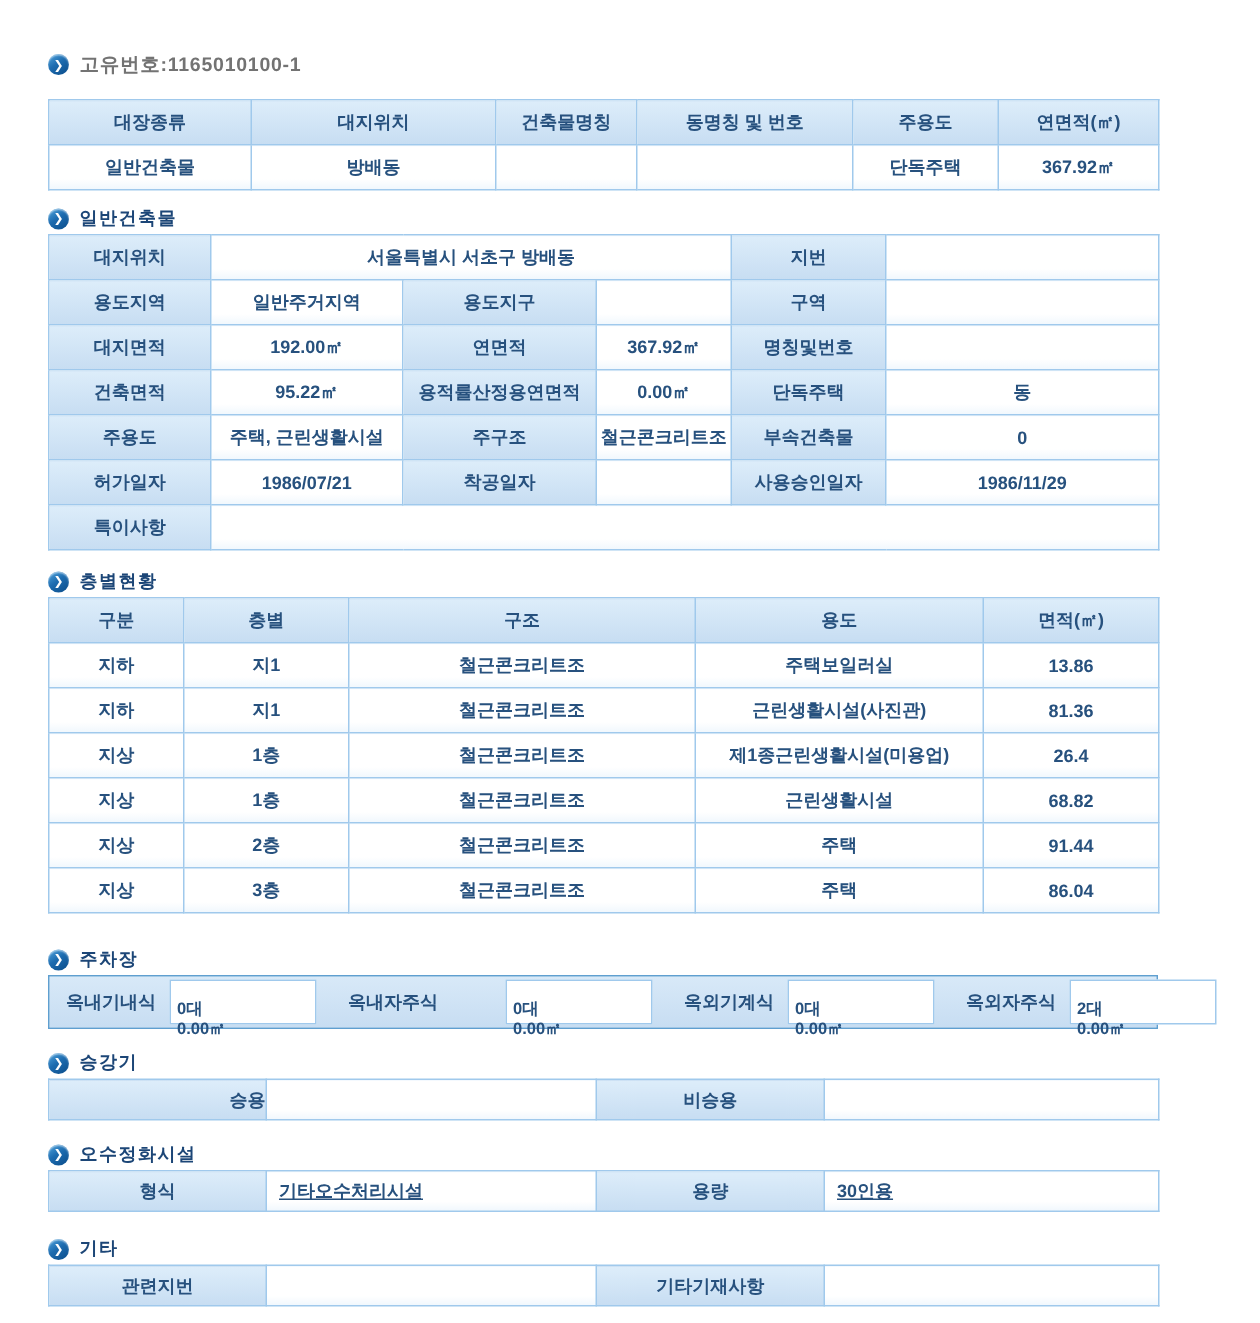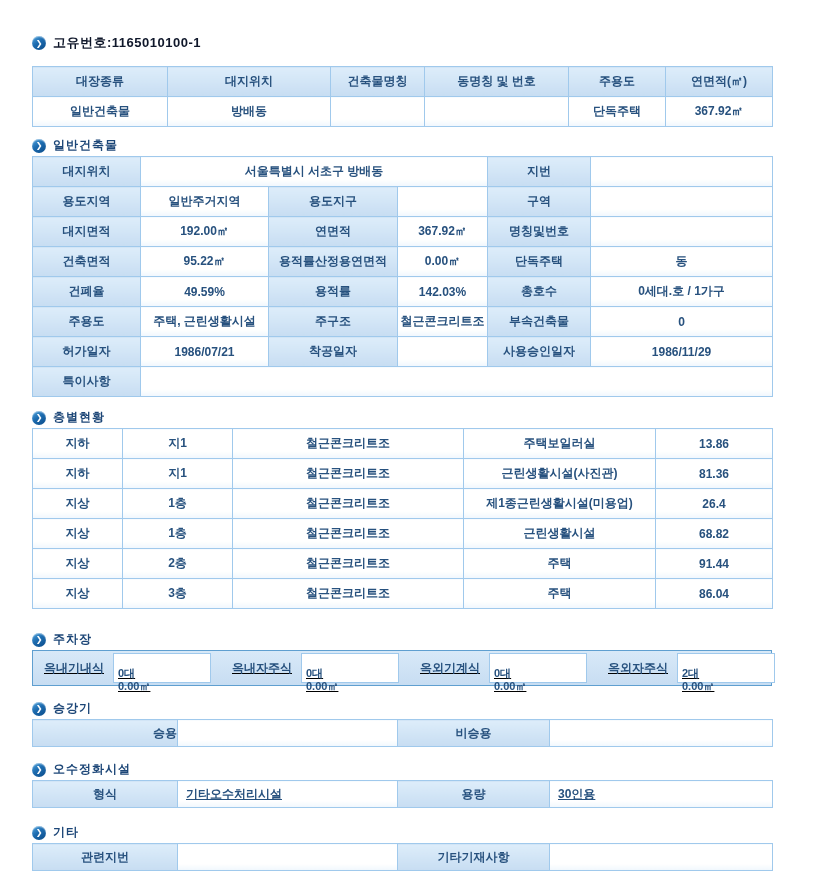--- a/index.html
+++ b/index.html
@@ -5,21 +5,21 @@
   html,body{margin:0;padding:0;}
   body{width:840px;height:882px;background:#fff;font-family:"Liberation Sans","DejaVu Sans",sans-serif;overflow:hidden;}
   .wrap{padding:34px 0 0 32px;width:740px;}
 
   .sec{display:flex;align-items:center;gap:7px;}
   .sec-icon{width:14px;height:14px;min-width:14px;border-radius:50%;
     background:linear-gradient(145deg,#52a6df 0%,#1d6cb0 45%,#0a4b89 100%);
     color:#fff;font-size:8px;font-weight:bold;display:flex;align-items:center;justify-content:center;
     box-shadow:inset 0 1px 1px rgba(255,255,255,.5);}
   .sec-label{font-size:12px;font-weight:bold;color:#1c4677;letter-spacing:1px;}
-  .uniq-label{font-size:13px;font-weight:bold;color:#0f172a;letter-spacing:.5px;}
+  .uniq-label{font-size:13px;font-weight:bold;color:#737373;letter-spacing:.5px;}
 
   table{border-collapse:collapse;table-layout:fixed;width:740px;border:1px solid #5f9fd0;}
   td{border:1px solid #a0c9ec;font-size:12px;font-weight:bold;color:#27517e;
      text-align:center;padding:0;height:29px;overflow:hidden;white-space:nowrap;}
   .lc{background:linear-gradient(180deg,#ddedfa 0%,#c7ddf2 100%);}
   .vc{background:linear-gradient(180deg,#ffffff 75%,#f0f7fd 100%);}
   .left{text-align:left;padding-left:8px;text-decoration:underline;}
 
   .band{display:flex;align-items:center;border:1px solid #5f9fd0;
     background:linear-gradient(180deg,#d8e9f8 0%,#c7ddf2 100%);height:36px;box-sizing:border-box;width:740px;}
@@ -108,28 +108,20 @@
     </tr>
     <tr>
       <td class="lc">건축면적</td>
       <td class="vc">95.22㎡</td>
       <td class="lc">용적률산정용연면적</td>
       <td class="vc">0.00㎡</td>
       <td class="lc">단독주택</td>
       <td class="vc">동</td>
     </tr>
     <tr>
-      <td class="lc">건폐율</td>
-      <td class="vc">49.59%</td>
-      <td class="lc">용적률</td>
-      <td class="vc">142.03%</td>
-      <td class="lc">총호수</td>
-      <td class="vc">0세대.호 / 1가구</td>
-    </tr>
-    <tr>
       <td class="lc">주용도</td>
       <td class="vc">주택, 근린생활시설</td>
       <td class="lc">주구조</td>
       <td class="vc">철근콘크리트조</td>
       <td class="lc">부속건축물</td>
       <td class="vc">0</td>
     </tr>
     <tr>
       <td class="lc">허가일자</td>
       <td class="vc">1986/07/21</td>
@@ -151,20 +143,27 @@
   </div>
   <table class="mt2">
     <colgroup>
         <col style="width:90px">
         <col style="width:110px">
         <col style="width:231px">
         <col style="width:192px">
         <col style="width:117px">
       </colgroup>
     <tbody>
+        <tr>
+      <td class="lc">구분</td>
+      <td class="lc">층별</td>
+      <td class="lc">구조</td>
+      <td class="lc">용도</td>
+      <td class="lc">면적(㎡)</td>
+    </tr>
     <tr>
       <td class="vc">지하</td>
       <td class="vc">지1</td>
       <td class="vc">철근콘크리트조</td>
       <td class="vc">주택보일러실</td>
       <td class="vc">13.86</td>
     </tr>
     <tr>
       <td class="vc">지하</td>
       <td class="vc">지1</td>
@@ -200,26 +199,26 @@
       <td class="vc">주택</td>
       <td class="vc">86.04</td>
     </tr>
   </tbody>
     </table>
 
   <div class="sec mt22">
     <span class="sec-icon">❯</span>
     <span class="sec-label">주차장</span>
   </div>
-  <div class="band mt2" style="padding-left:2px;text-decoration:underline;">
+  <div class="band mt2" style="padding-left:2px;">
     <div class="p-group">
       <span class="p-label">옥내기내식</span>
       <span class="p-box"><span>0대</span><br><span>0.00㎡</span></span>
     </div>
-    <div class="p-group" style="margin-left:12px;">
+    <div class="p-group" style="margin-left:12px;gap:36px;">
       <span class="p-label">옥내자주식</span>
       <span class="p-box"><span>0대</span><br><span>0.00㎡</span></span>
     </div>
     <div class="p-group" style="margin-left:12px;">
       <span class="p-label">옥외기계식</span>
       <span class="p-box"><span>0대</span><br><span>0.00㎡</span></span>
     </div>
     <div class="p-group" style="margin-left:12px;">
       <span class="p-label">옥외자주식</span>
       <span class="p-box"><span>2대</span><br><span>0.00㎡</span></span>

